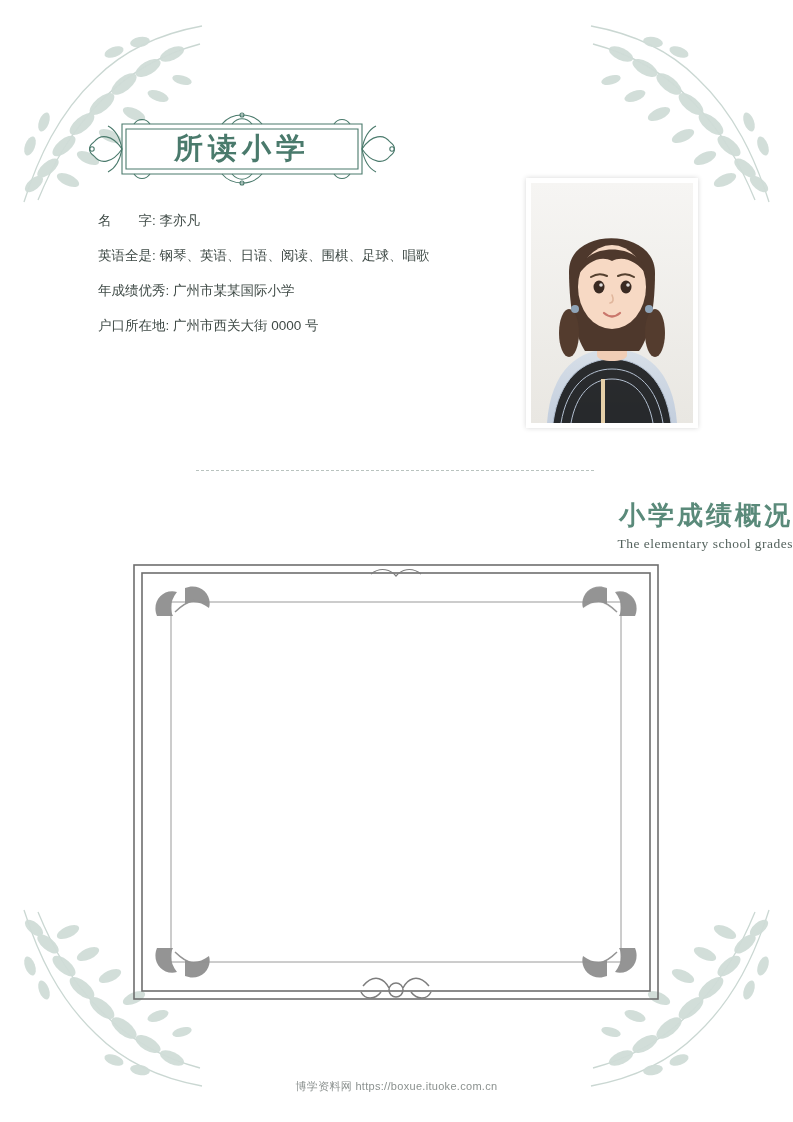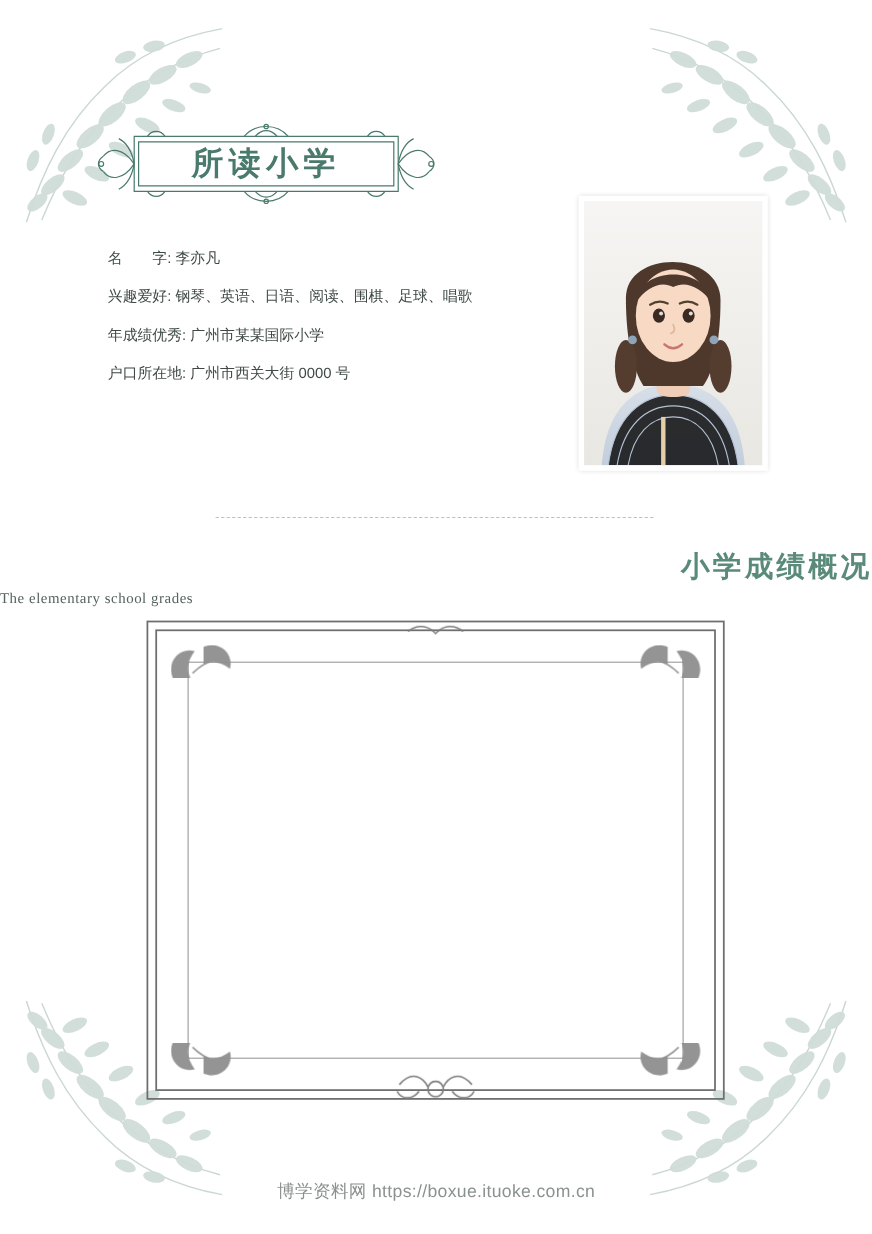--- a/index.html
+++ b/index.html
@@ -59,21 +59,21 @@
     justify-content: center;
     font-size: 29px;
     font-weight: bold;
     letter-spacing: 5px;
     color: #4a7a6c;
   }
 
   
   .info-block {
     position: absolute;
-    top: 226px;
+    top: 212px;
     left: 98px;
     width: 420px;
   }
   .info-row {
     font-size: 13.5px;
     line-height: 18px;
     margin-bottom: 17px;
     color: #3f4a46;
     white-space: nowrap;
   }
@@ -127,21 +127,21 @@
     font-size: 26px;
     font-weight: bold;
     letter-spacing: 3px;
     color: #5a8a7a;
   }
   .section-sub {
     position: absolute;
     top: 536px;
     left: 0;
     width: 793px;
-    text-align: left;
+    text-align: right;
     font-size: 13.5px;
     letter-spacing: 0.5px;
     color: #55635e;
     font-family: "Liberation Serif", "DejaVu Serif", serif;
   }
 
   
   .grades-box {
     position: absolute;
     top: 562px;
@@ -170,21 +170,21 @@
     white-space: nowrap;
   }
 
   
   .footer {
     position: absolute;
     bottom: 28px;
     left: 0;
     width: 793px;
     text-align: center;
-    font-size: 16px;
+    font-size: 11px;
     color: #8b918f;
     letter-spacing: 0.3px;
   }
 </style>
 </head>
 <body>
 
 <div class="page">
 
   <div class="corner corner-tl">
@@ -344,21 +344,21 @@
     </div>
     <div class="title-text">所读小学</div>
   </div>
 
   <div class="info-block">
     <div class="info-row">
       <span class="info-label">名　　字:</span>
       <span class="info-value">李亦凡</span>
     </div>
     <div class="info-row">
-      <span class="info-label">兴趣爱好:</span>
+      <span class="info-label">英语全是:</span>
       <span class="info-value">钢琴、英语、日语、阅读、围棋、足球、唱歌</span>
     </div>
     <div class="info-row">
       <span class="info-label">年成绩优秀:</span>
       <span class="info-value">广州市某某国际小学</span>
     </div>
     <div class="info-row">
       <span class="info-label">户口所在地:</span>
       <span class="info-value">广州市西关大街 0000 号</span>
     </div>

